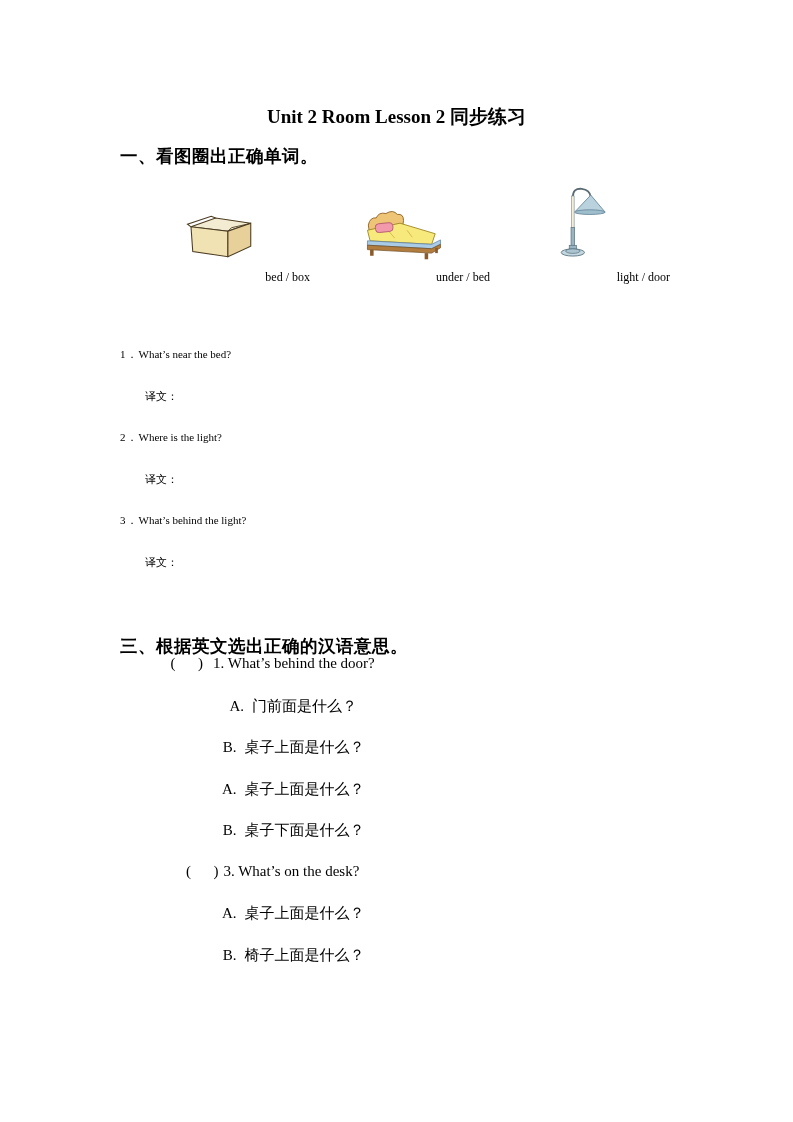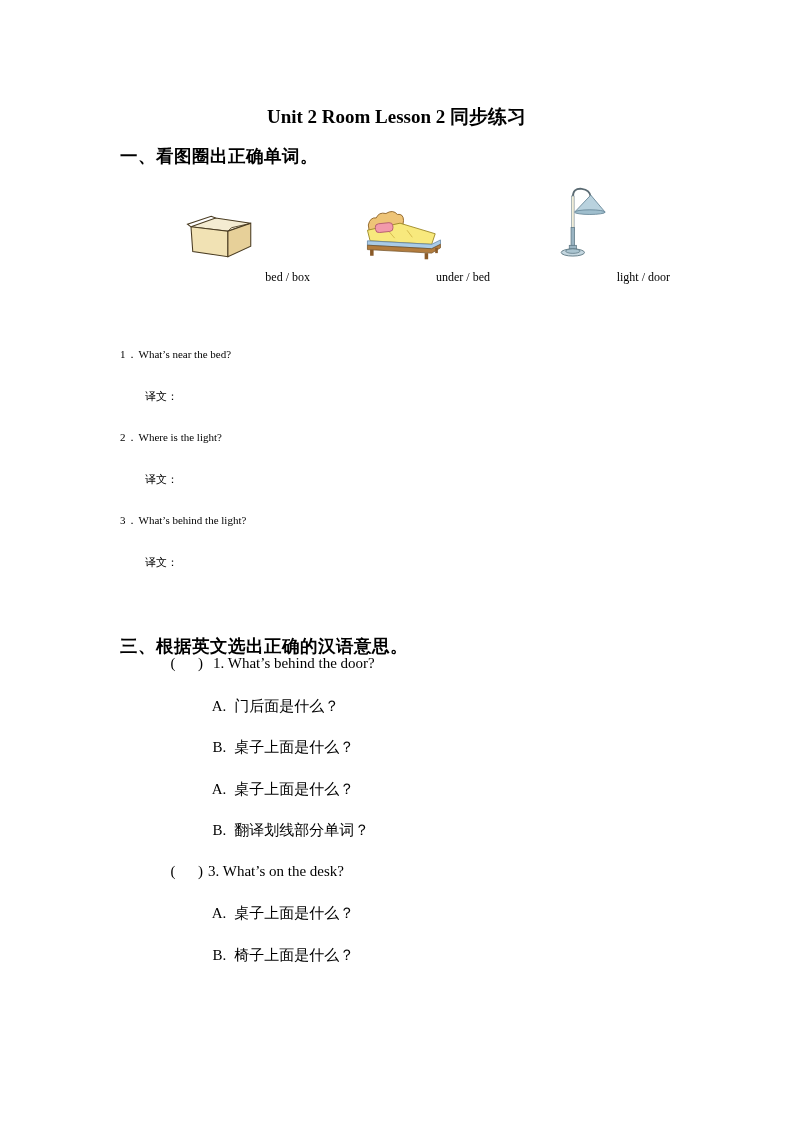--- a/index.html
+++ b/index.html
@@ -39,21 +39,21 @@
     display:flex;
   }
   .figure-label { width:180px; text-align:right; font-size:12px; }
 
   .s2-list { position:absolute; top:347px; left:120px; font-size:11px; }
   .s2-q { height:18px; margin-bottom:23.5px; }
   .s2-q .num { letter-spacing:1px; }
   .s2-ans { height:18px; margin-left:25px; margin-bottom:23.5px; }
 
   .s3-list { position:absolute; top:638px; left:148px; font-size:15px; }
-  .s3-line { height:18px; margin-bottom:23.5px; white-space:pre; }
+  .s3-line { height:18px; margin-bottom:23.5px; white-space:pre;text-align:center; }
   .s3-q .bracket { white-space:pre; }
   .s3-q .qtext { margin-left:10px; }
   .s3-opt { margin-left:42px; }
   .s3-opt .opt-text { margin-left:8px; }
 </style>
 </head>
 <body>
 
 <div class="page">
 
@@ -123,31 +123,31 @@
   </div>
 
   <div class="sec-heading" id="s3-heading">三、根据英文选出正确的汉语意思。</div>
 
   <div class="s3-list">
 
     <div class="s3-line s3-q">
       <span class="bracket">(      )</span><span class="qtext">1. What’s behind the door?</span>
     </div>
     <div class="s3-line s3-opt">
-      <span>A.</span><span class="opt-text">门后面是什么？</span>
+      <span>A.</span><span class="opt-text">门前面是什么？</span>
     </div>
     <div class="s3-line s3-opt">
       <span>B.</span><span class="opt-text">桌子上面是什么？</span>
     </div>
 
     <div class="s3-line s3-opt">
       <span>A.</span><span class="opt-text">桌子上面是什么？</span>
     </div>
     <div class="s3-line s3-opt">
-      <span>B.</span><span class="opt-text">翻译划线部分单词？</span>
+      <span>B.</span><span class="opt-text">桌子下面是什么？</span>
     </div>
 
     <div class="s3-line s3-q">
       <span class="bracket">(      )</span><span class="qtext" style="margin-left:5px">3. What’s on the desk?</span>
     </div>
     <div class="s3-line s3-opt">
       <span>A.</span><span class="opt-text">桌子上面是什么？</span>
     </div>
     <div class="s3-line s3-opt">
       <span>B.</span><span class="opt-text">椅子上面是什么？</span>

